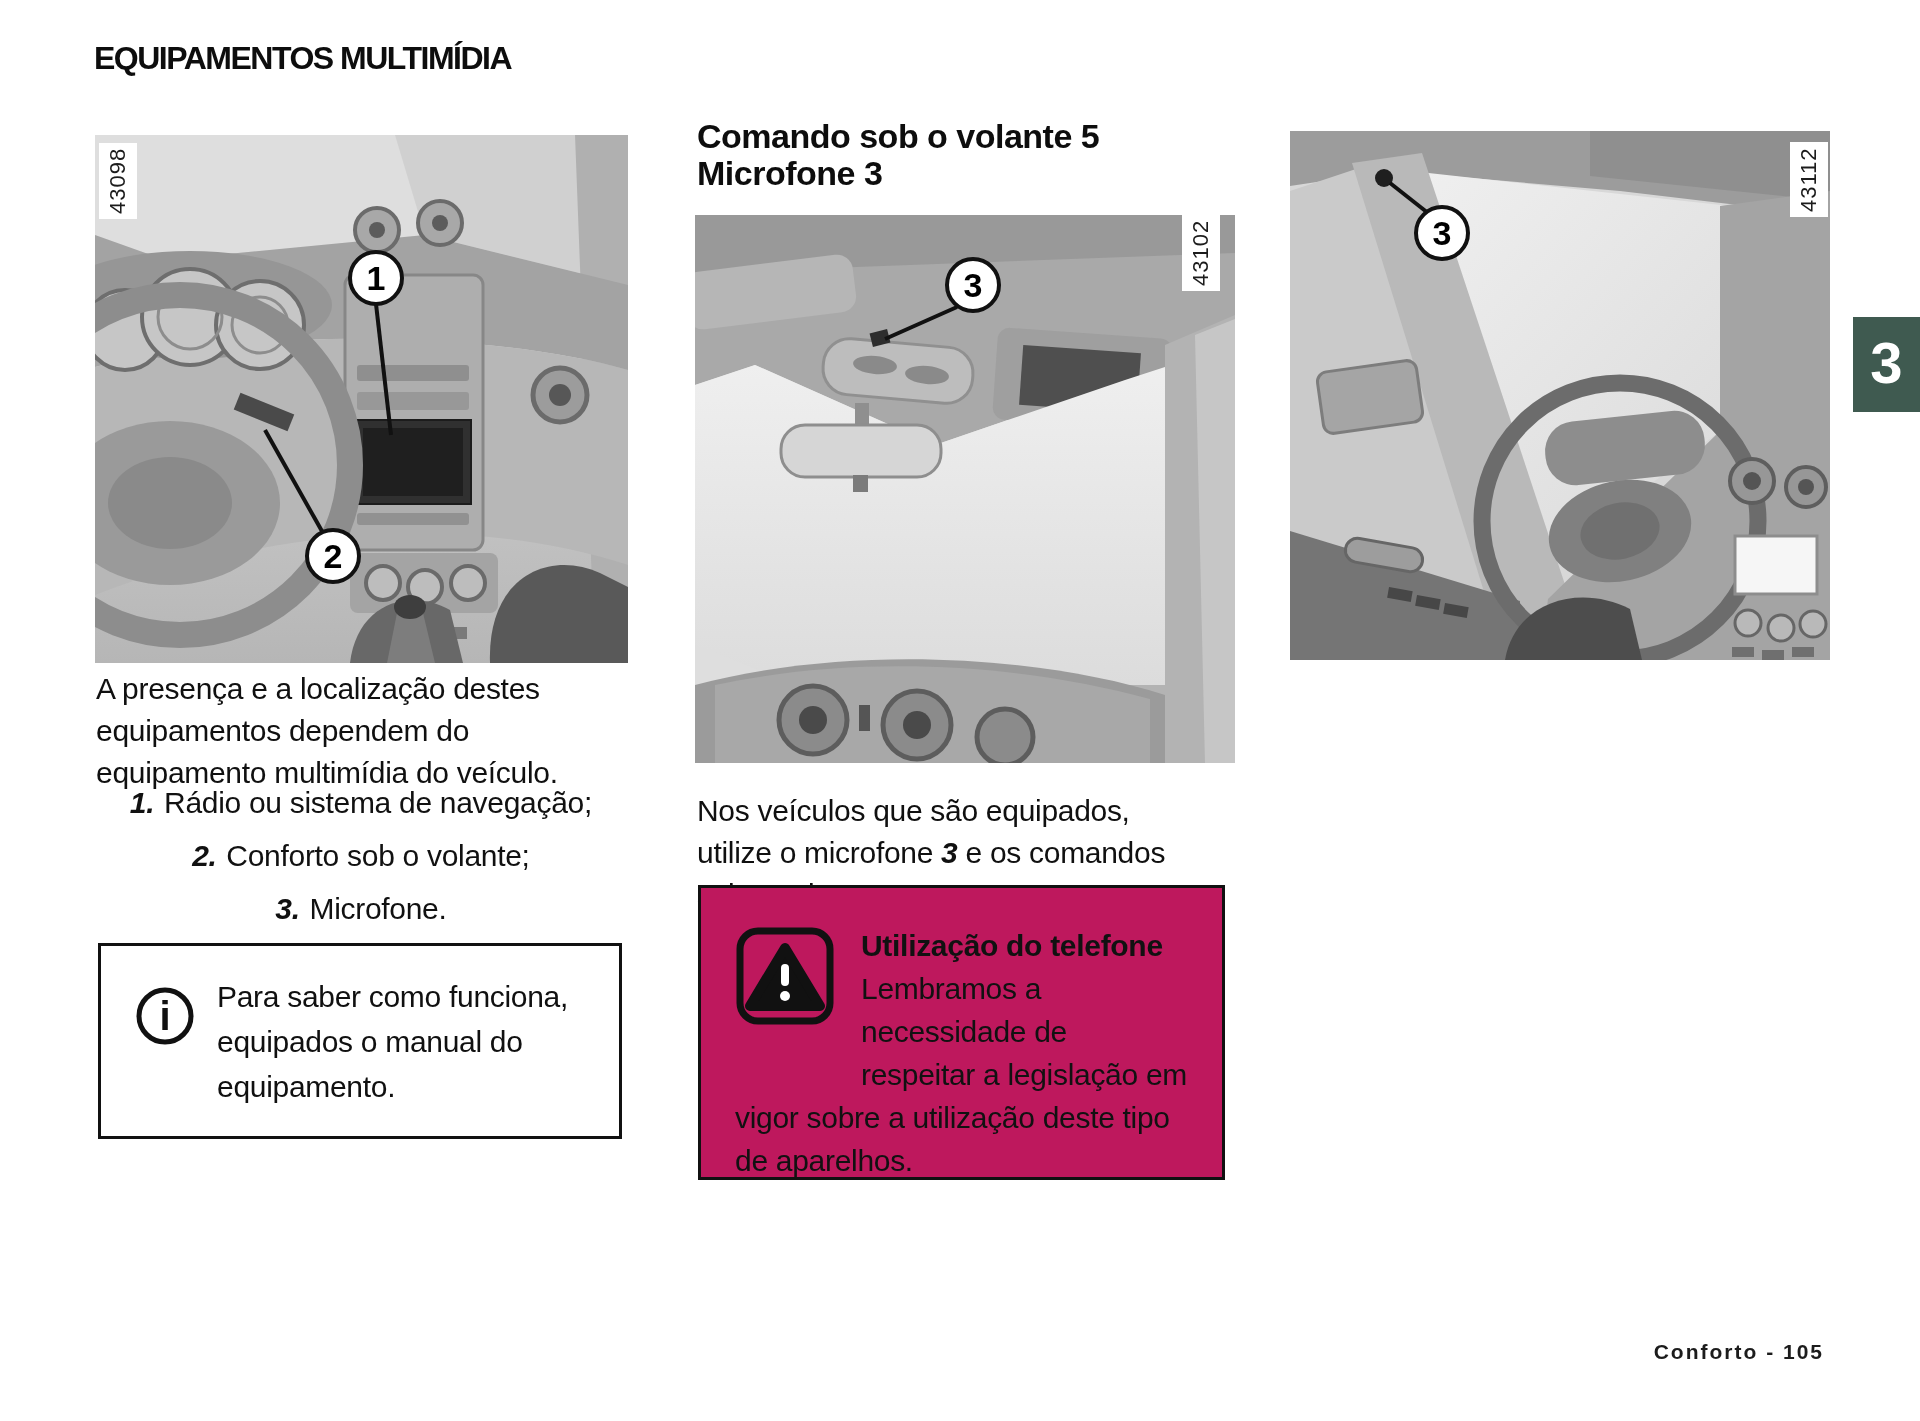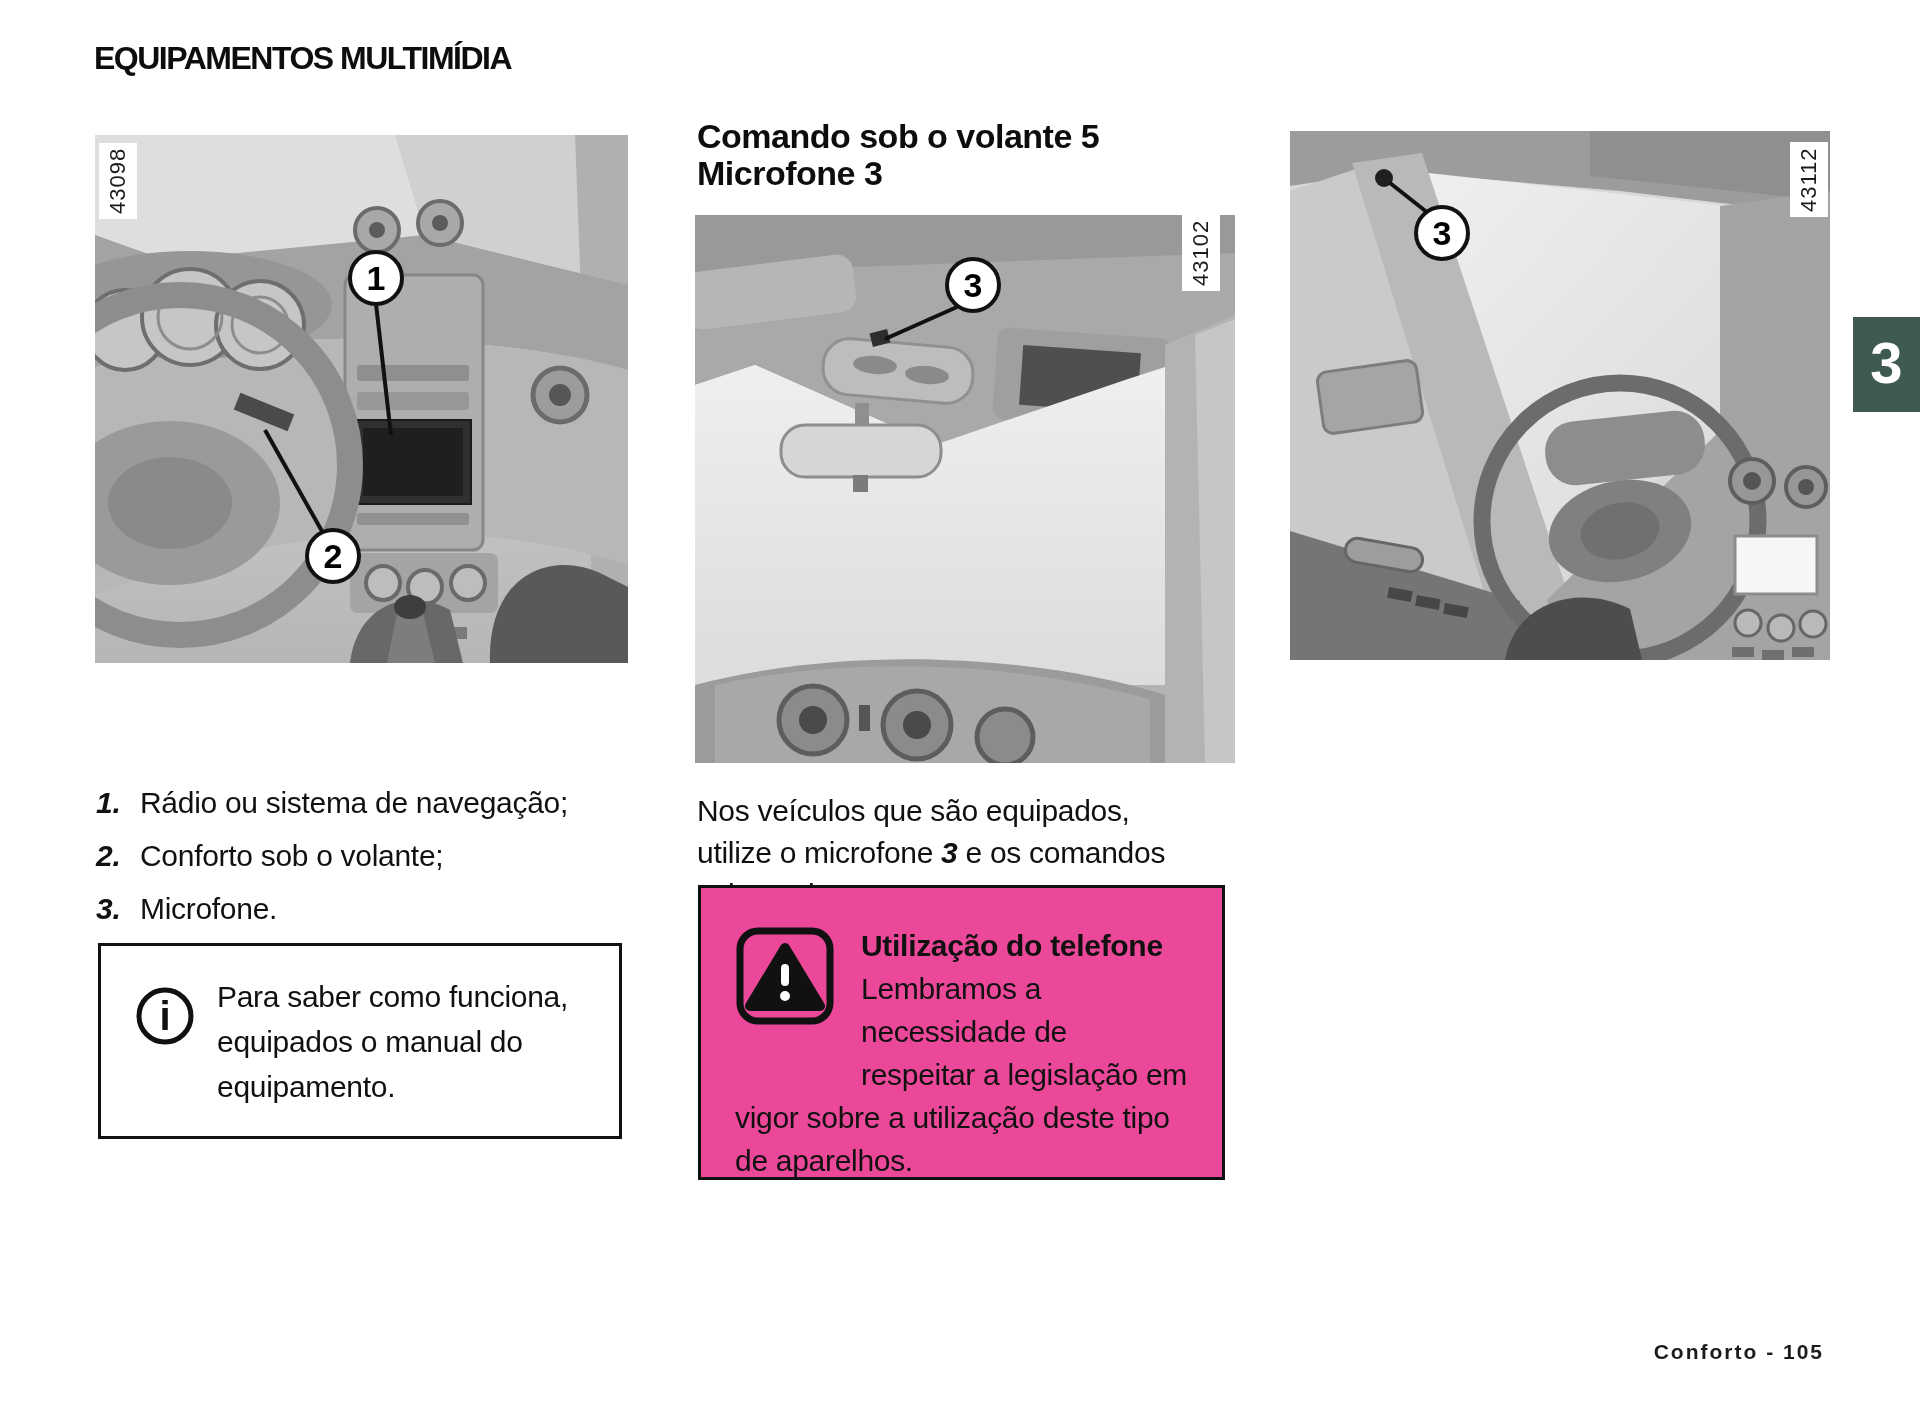--- a/index.html
+++ b/index.html
@@ -23,41 +23,41 @@
     padding:8px 5px; transform:rotate(-90deg); transform-origin:top left;
     line-height:1;
   }
 
   .body-text {
     font-size:30px; line-height:42px; letter-spacing:-0.3px; color:#101010;
     white-space:pre-line;
   }
 
   .num-list { left:96px; top:782px; width:520px; }
-  .num-item { margin-bottom:11px; font-size:30px; line-height:42px; letter-spacing:-0.3px; }
+  .num-item { margin-bottom:11px; font-size:30px; line-height:42px; letter-spacing:-0.3px;text-align:center; }
   .num-item .li-num { display:inline-block; width:44px; font-weight:bold; font-style:italic; }
 
   .info-box {
     left:98px; top:943px; width:518px; height:190px;
     border:3px solid #111; background:#fff;
   }
   .info-icon-wrap { position:absolute; left:34px; top:40px; width:60px; height:60px; }
   .info-text { position:absolute; left:116px; top:28px; width:392px; line-height:45px; }
 
   .col2-heading {
     left:697px; top:118px; margin:0;
     font-size:34px; font-weight:bold; line-height:37px; letter-spacing:-0.5px; color:#0d0d0d;
   }
 
   .col2-para { left:697px; top:748px; width:500px; }
   .inline-num { font-weight:bold; font-style:italic; }
 
   .warning-box {
     left:698px; top:885px; width:521px; height:289px;
-    border:3px solid #111; background:#ec4899;
+    border:3px solid #111; background:#be185d;
   }
   .warn-inner { padding:36px 26px 24px 34px; font-size:30px; line-height:43px; letter-spacing:-0.3px; }
   .warn-icon { float:left; width:100px; height:100px; margin:2px 26px 46px 0; }
   .warn-title { font-weight:bold; display:block; }
   .warn-body { white-space:pre-line; }
 
   .chapter-tab {
     left:1853px; top:317px; width:67px; height:95px; background:#3f5a50;
     color:#ffffff; font-size:58px; font-weight:bold; text-align:center; line-height:92px;
   }
@@ -127,20 +127,23 @@
       <line x1="281" y1="169" x2="296" y2="300" stroke="#111" stroke-width="4"></line>
       <circle cx="281" cy="143" r="26" fill="#fff" stroke="#111" stroke-width="4"></circle>
       <text x="281" y="155" text-anchor="middle" class="callout-text" font-family="Liberation Sans, sans-serif">1</text>
       <line x1="228" y1="398" x2="170" y2="295" stroke="#111" stroke-width="4"></line>
       <circle cx="238" cy="421" r="26" fill="#fff" stroke="#111" stroke-width="4"></circle>
       <text x="238" y="433" text-anchor="middle" class="callout-text" font-family="Liberation Sans, sans-serif">2</text>
     </svg>
     <div class="vlabel" style="left:4px; top:84px;">43098</div>
   </div>
 
+  <div class="abs body-text" style="left:96px; top:668px; width:520px;">A presença e a localização destes
+equipamentos dependem do
+equipamento multimídia do veículo.</div>
 
   <div class="abs num-list">
     <div class="num-item">
       <span class="li-num">1.</span><span>Rádio ou sistema de navegação;</span>
     </div>
     <div class="num-item">
       <span class="li-num">2.</span><span>Conforto sob o volante;</span>
     </div>
     <div class="num-item">
       <span class="li-num">3.</span><span>Microfone.</span>

